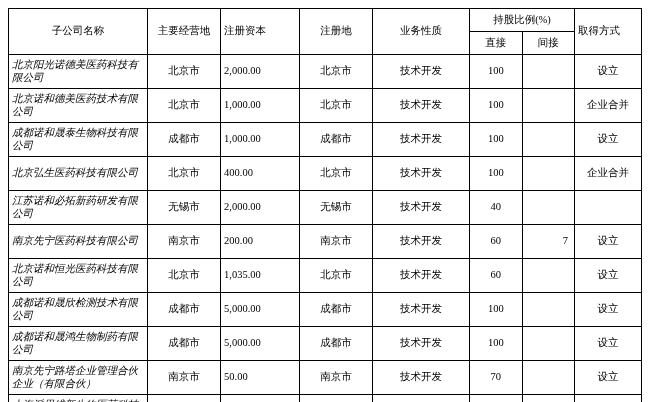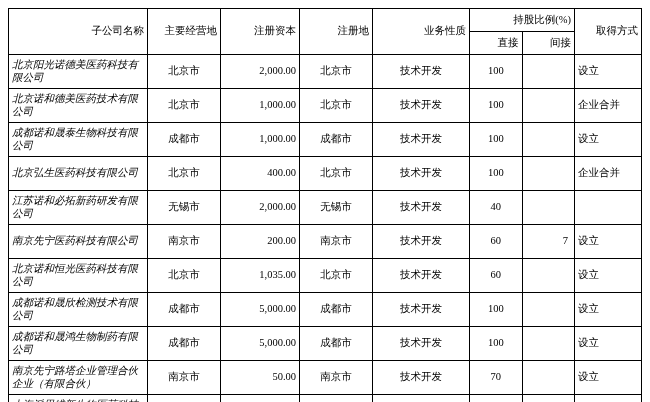--- a/index.html
+++ b/index.html
@@ -29,52 +29,52 @@
     line-height: 1.15;
   }
   table.subs th,
   table.subs td {
     border: 1px solid #000000;
     padding: 2px 3px;
     vertical-align: middle;
     font-weight: normal;
   }
   table.subs thead th {
-    text-align: right;
+    text-align: center;
     height: 18px;
   }
   .c-name    { width: 132px; text-align: left; }
   .c-region  { width: 66px;  text-align: center; }
-  .c-capital { width: 72px;  text-align: right; padding-right: 6px; }
+  .c-capital { width: 72px;  padding-right: 6px; }
   .c-regplace{ width: 66px;  text-align: center; }
   .c-biz     { width: 90px;  text-align: center; font-family: Liberation Mono, monospace; }
   .c-direct  { width: 74px;  text-align: center; }
   .c-indirect{ width: 74px;  text-align: center; }
-  .c-acq     { width: 60px;  text-align: left; padding-left: 6px; }
+  .c-acq     { width: 60px;  text-align: center; padding-left: 6px; }
 
   .hdr-name    { text-align: center; margin-left: 8px; }
   .hdr-ratio   { text-align: center; }
   tbody td { height: 15px; }
   .row-tall td { height: 29px; }
   .name-cell { word-break: break-all; font-style: italic; }
 </style>
 </head>
 <body>
 
 <div class="sheet">
   <table class="subs">
     <thead>
       <tr>
         <th class="c-name hdr-name" rowspan="2">子公司名称</th>
         <th class="c-region" rowspan="2">主要经营地</th>
-        <th class="c-capital" rowspan="2" style="text-align:right;">注册资本</th>
+        <th class="c-capital" rowspan="2" style="text-align:left;">注册资本</th>
         <th class="c-regplace" rowspan="2">注册地</th>
         <th class="c-biz" rowspan="2">业务性质</th>
         <th class="hdr-ratio" colspan="2">持股比例(%)</th>
-        <th class="c-acq" rowspan="2" style="text-align:right;">取得方式</th>
+        <th class="c-acq" rowspan="2" style="text-align:left;">取得方式</th>
       </tr>
       <tr>
         <th class="c-direct">直接</th>
         <th class="c-indirect">间接</th>
       </tr>
     </thead>
     <tbody>
       <tr class="row-tall">
         <td class="c-name name-cell">北京阳光诺德美医药科技有限公司</td>
         <td class="c-region">北京市</td>

